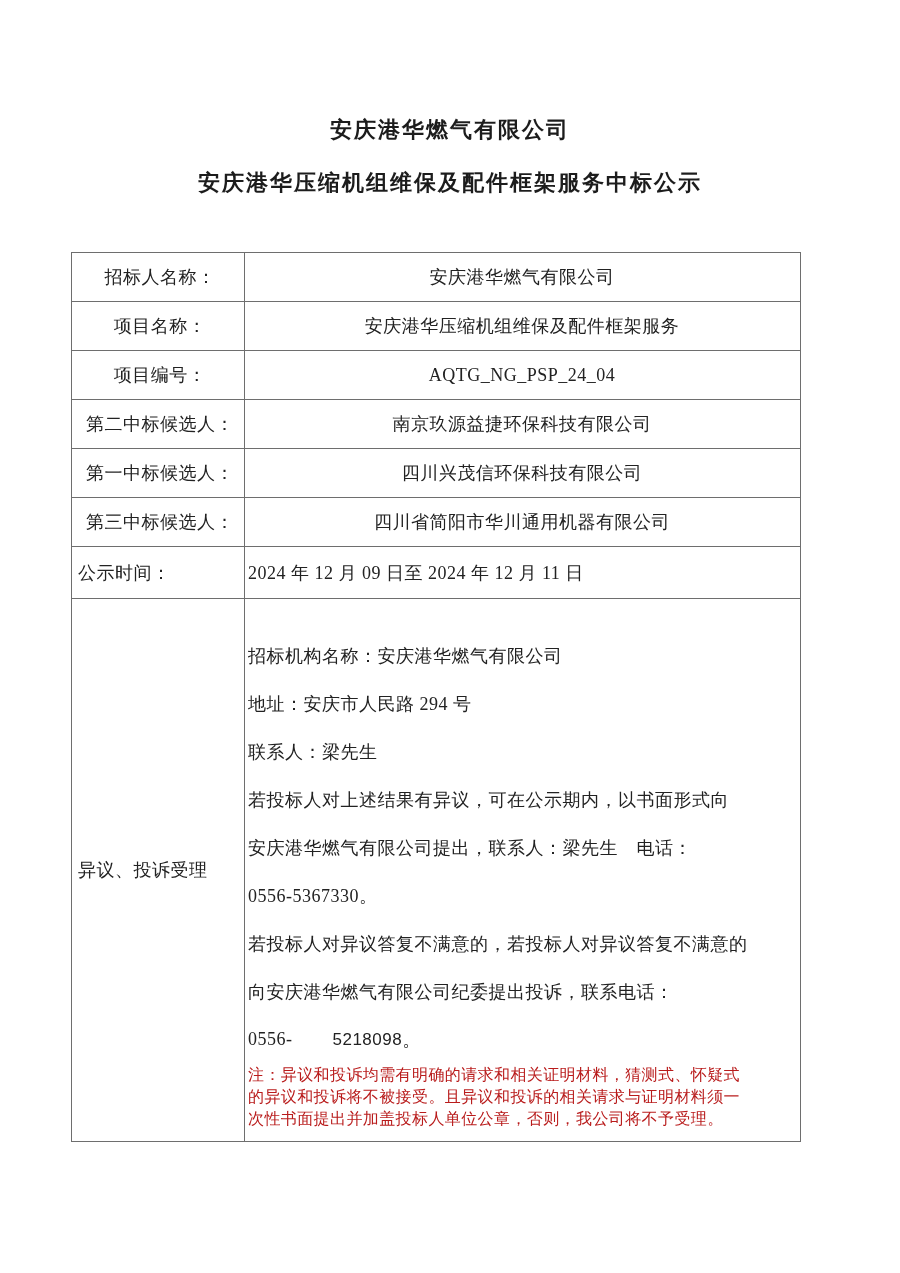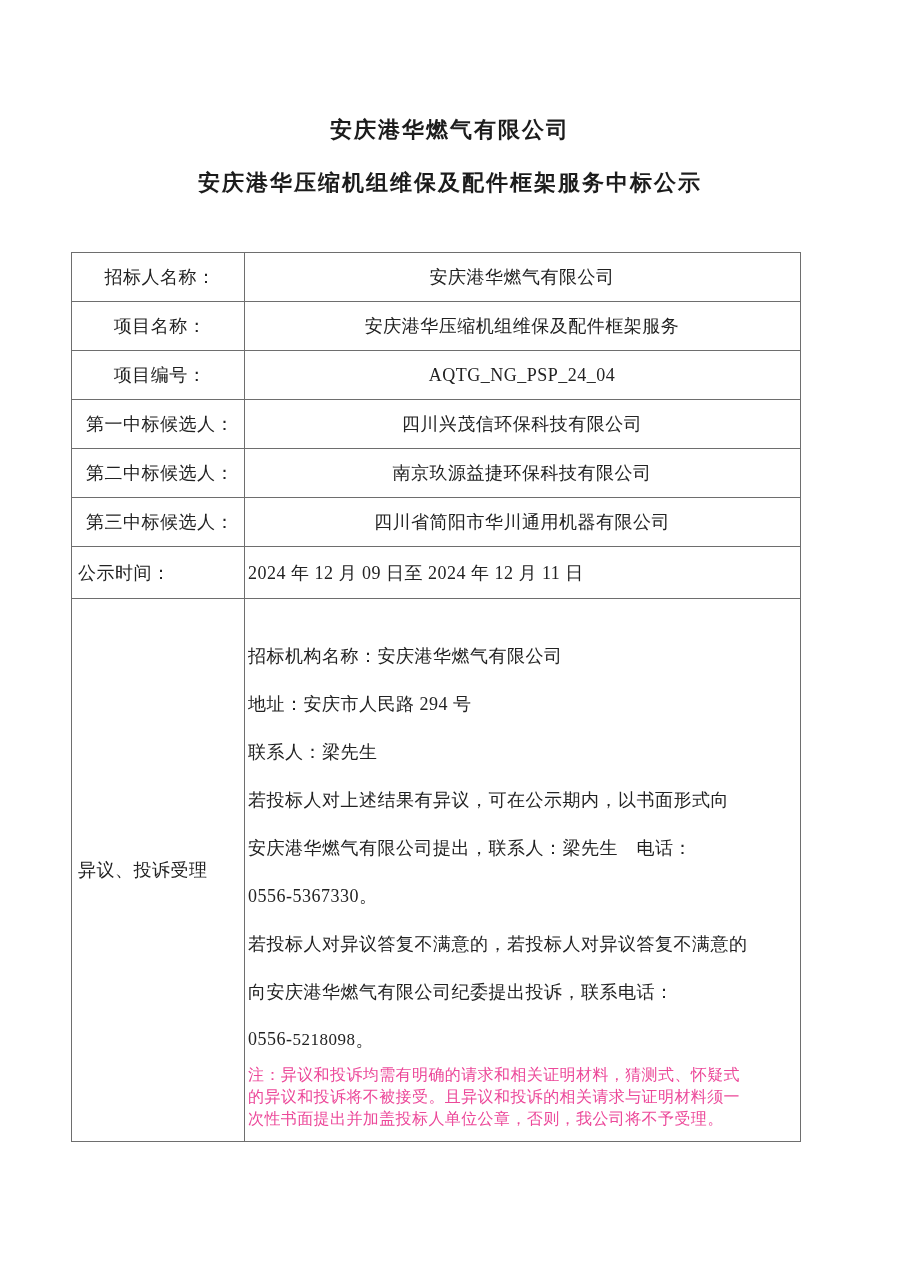--- a/index.html
+++ b/index.html
@@ -63,29 +63,30 @@
   }
   .ap-line {
     height: 48px;
     display: flex;
     align-items: center;
     font-size: 18px;
     letter-spacing: 0.5px;
     white-space: pre;
   }
   .sans-num {
-    font-family: Liberation Serif, serif;
+    font-family: Liberation Sans, sans-serif;
     font-size: 17px;
+    margin-left: 40px;
   }
   .note {
     font-family: "Liberation Sans", "DejaVu Sans", sans-serif;
     font-size: 16px;
     line-height: 22px;
     letter-spacing: 0.4px;
-    color: #ec4899;
+    color: #b91c1c;
     font-weight: 500;
   }
   .note div { white-space: pre; }
 </style>
 </head>
 <body>
 
 <div class="page">
 
   <div class="doc-title t1">安庆港华燃气有限公司</div>
@@ -103,26 +104,26 @@
       </tr>
       <tr class="r49">
         <td class="lbl">项目名称：</td>
         <td class="val">安庆港华压缩机组维保及配件框架服务</td>
       </tr>
       <tr class="r49">
         <td class="lbl">项目编号：</td>
         <td class="val">AQTG_NG_PSP_24_04</td>
       </tr>
       <tr class="r49">
+        <td class="lbl">第二中标候选人：</td>
+        <td class="val">南京玖源益捷环保科技有限公司</td>
+      </tr>
+      <tr class="r49">
         <td class="lbl">第一中标候选人：</td>
         <td class="val">四川兴茂信环保科技有限公司</td>
-      </tr>
-      <tr class="r49">
-        <td class="lbl">第二中标候选人：</td>
-        <td class="val">南京玖源益捷环保科技有限公司</td>
       </tr>
       <tr class="r49">
         <td class="lbl">第三中标候选人：</td>
         <td class="val">四川省简阳市华川通用机器有限公司</td>
       </tr>
       <tr class="r52">
         <td class="lbl">公示时间：</td>
         <td class="val">2024 年 12 月 09 日至 2024 年 12 月 11 日</td>
       </tr>
       <tr class="rbig">

